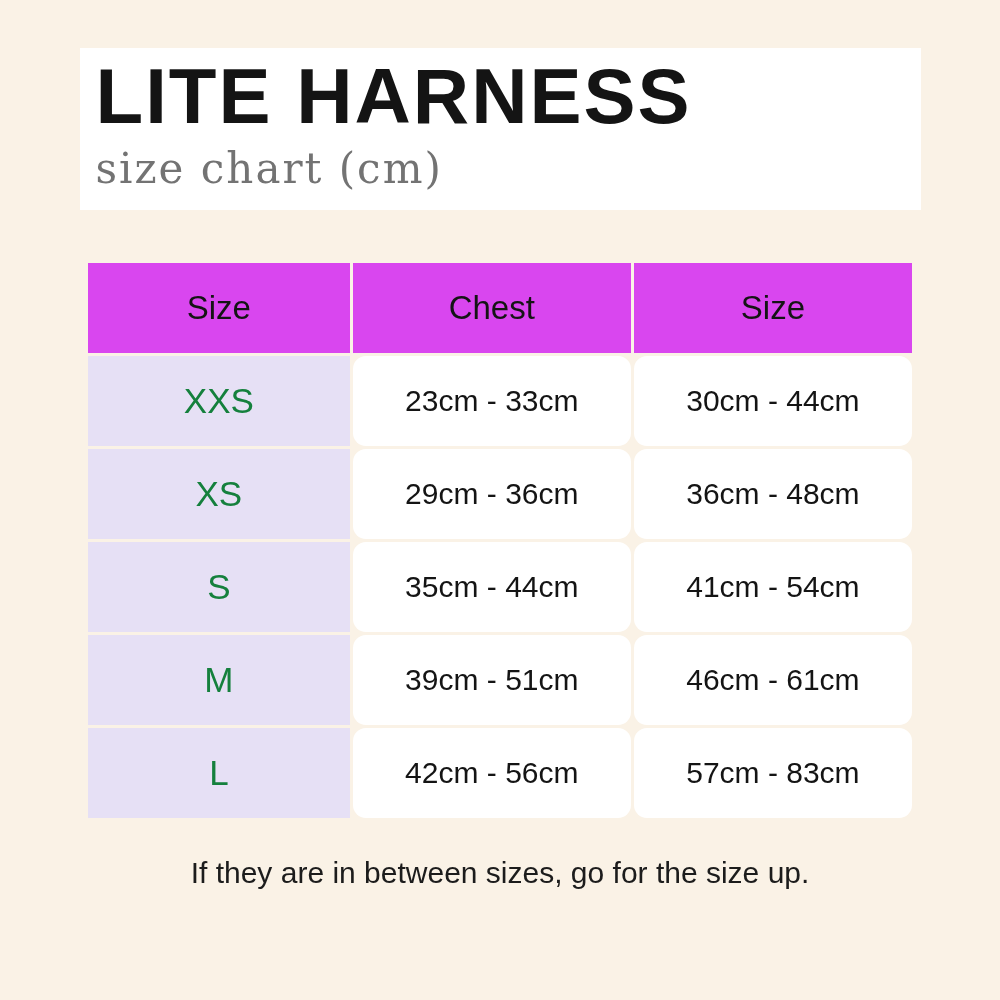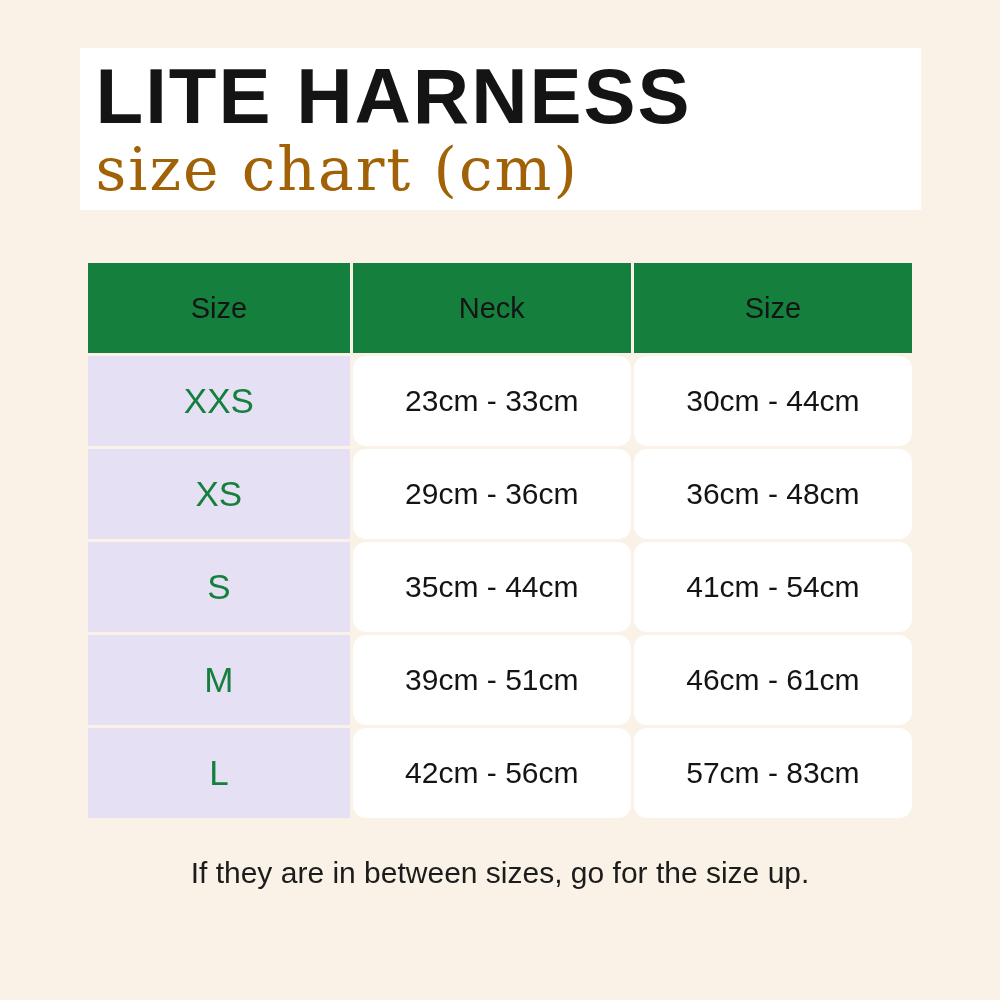--- a/index.html
+++ b/index.html
@@ -24,43 +24,43 @@
   .main-title {
     font-size: 78px;
     font-weight: bold;
     letter-spacing: 2px;
     line-height: 84px;
     color: #141414;
     white-space: nowrap;
   }
   .sub-title {
     font-family: "DejaVu Serif", "Liberation Serif", serif;
-    font-size: 60px;
+    font-size: 42px;
     line-height: 62px;
     letter-spacing: 2px;
-    color: #a16207;
+    color: #737373;
     white-space: nowrap;
   }
   table.size-chart {
     border-collapse: separate;
     border-spacing: 3px;
     margin: 50px auto 0 auto;
     width: 830px;
     table-layout: fixed;
   }
   table.size-chart td, table.size-chart th {
     height: 90px;
     text-align: center;
     vertical-align: middle;
     font-weight: normal;
     padding: 0;
   }
   th.col-header {
-    background: #15803d;
-    font-size: 29px;
+    background: #d946ef;
+    font-size: 33px;
     color: #141414;
   }
   td.size-cell {
     background: #e6e0f5;
     font-size: 35px;
     color: #15803d;
   }
   td.value-cell {
     background: #ffffff;
     font-size: 30px;
@@ -88,21 +88,21 @@
 
 <table class="size-chart">
   <colgroup>
     <col class="col-size">
     <col class="col-neck">
     <col class="col-chest">
   </colgroup>
   <thead>
     <tr>
       <th class="col-header">Size</th>
-      <th class="col-header">Neck</th>
+      <th class="col-header">Chest</th>
       <th class="col-header">Size</th>
     </tr>
   </thead>
   <tbody>
     <tr>
       <td class="size-cell">XXS</td>
       <td class="value-cell">23cm - 33cm</td>
       <td class="value-cell">30cm - 44cm</td>
     </tr>
     <tr>

